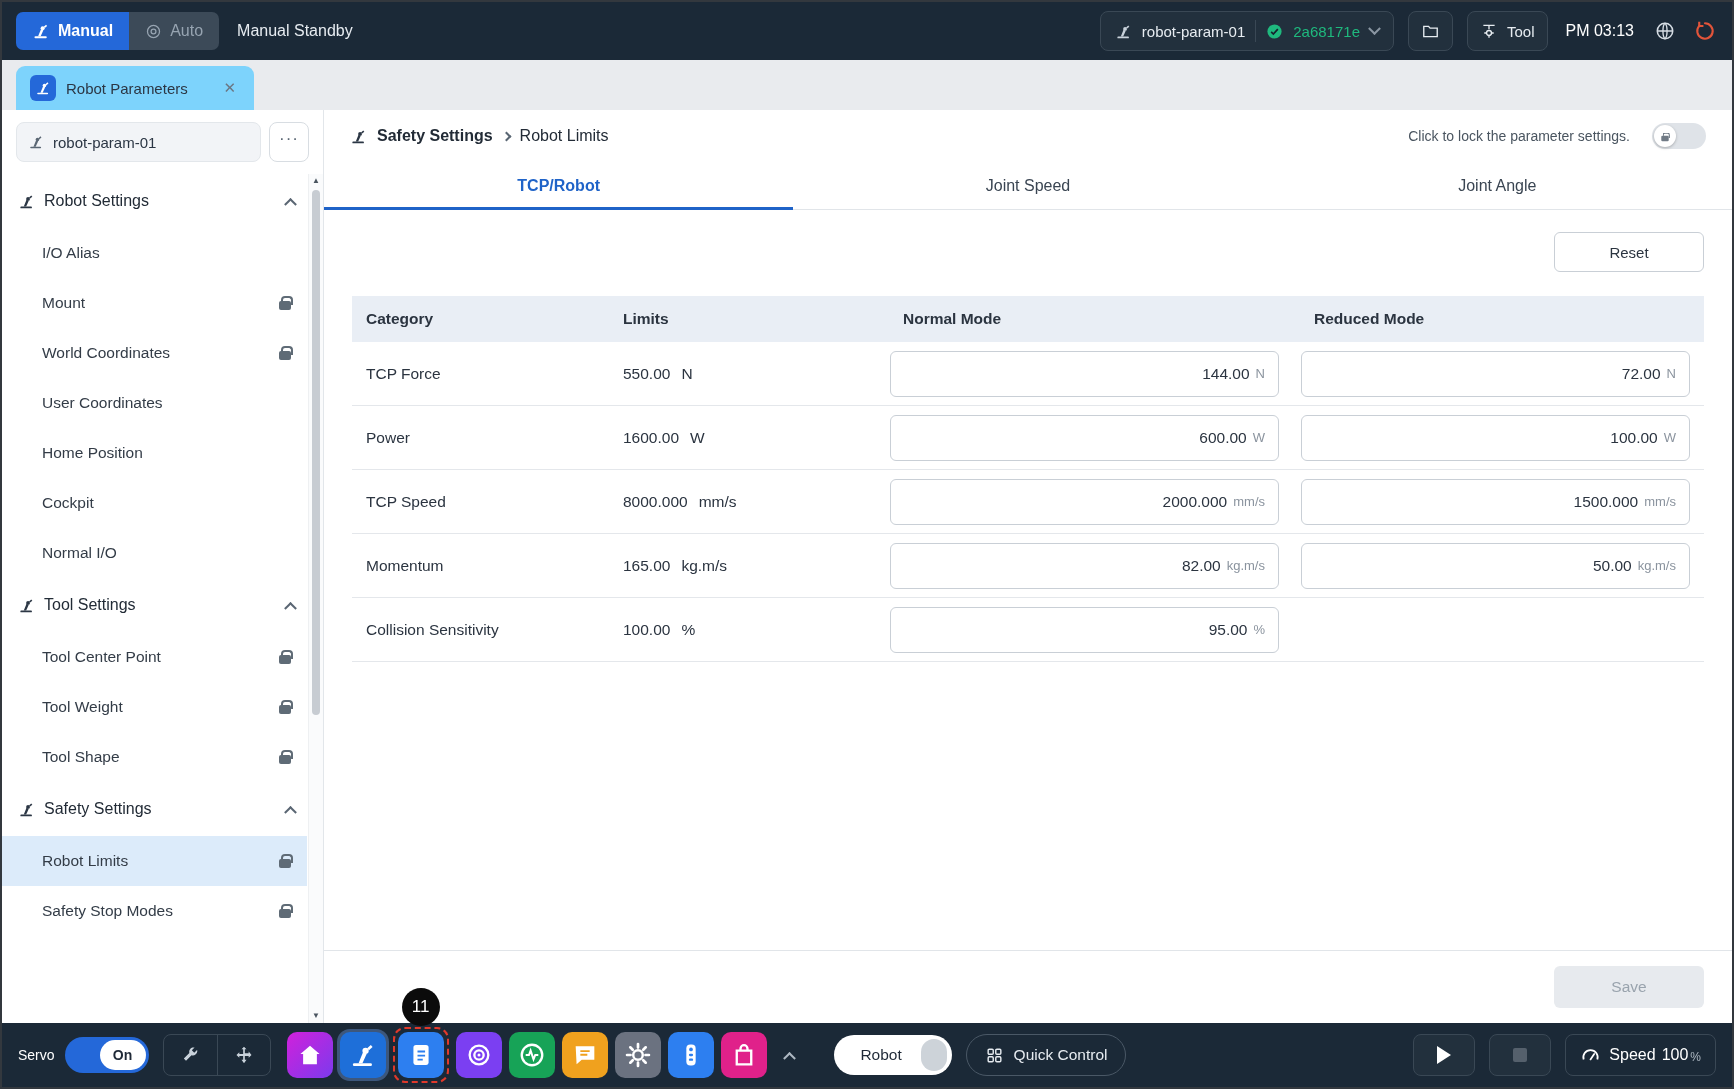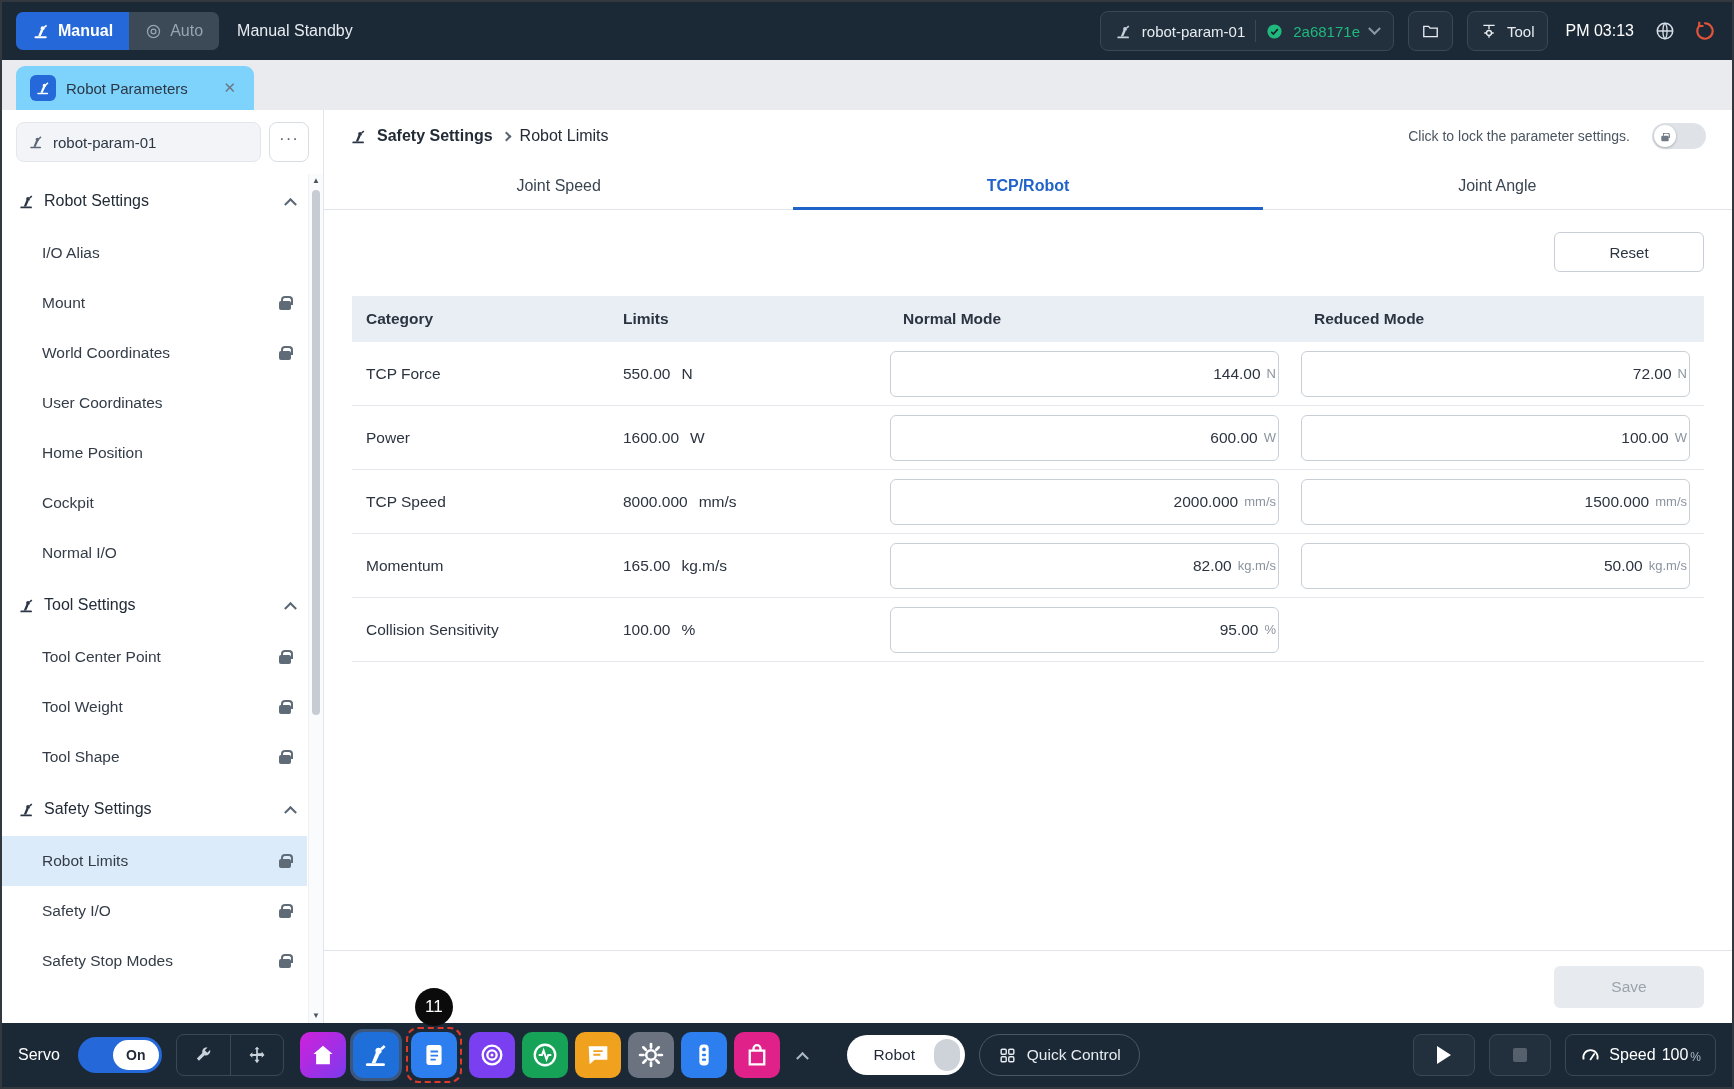--- a/index.html
+++ b/index.html
@@ -81,29 +81,29 @@
   .body{flex:1;padding:22px 28px 0;display:flex;flex-direction:column;min-height:0}
   .reset-row{display:flex;justify-content:flex-end;margin-bottom:24px}
   .btn-reset{width:150px;height:40px;background:#fff;border:1px solid #C9CFD6;border-radius:6px;font-size:15px;color:#2B3440;display:flex;align-items:center;justify-content:center;cursor:pointer}
 
   .t-head,.t-row{display:grid;grid-template-columns:235px 245px 1fr 1fr;column-gap:22px;align-items:center;padding:0 14px}
   .t-head{background:#E9EEF5;height:46px;font-size:15.5px;font-weight:700;color:#2B3440}
   .t-head .mode-h{padding-left:13px}
   .t-row{height:64px;border-bottom:1px solid #E4E7EB}
   .cat,.lim{font-size:15.5px;color:#2B3440}
   .lim .unit{margin-left:11px}
-  .inp{height:46px;border:1px solid #C9CFD6;border-radius:6px;background:#fff;display:flex;align-items:center;justify-content:flex-end;padding:0 2px;font-size:15.5px;color:#2B3440;cursor:text}
+  .inp{height:46px;border:1px solid #C9CFD6;border-radius:6px;background:#fff;display:flex;align-items:center;justify-content:flex-end;padding:0 13px;font-size:15.5px;color:#2B3440;cursor:text}
   .inp .unit{font-size:13px;color:#8A939E;margin-left:6px}
 
   .foot{border-top:1px solid #E1E5E9;padding:15px 28px;display:flex;justify-content:flex-end;flex:0 0 auto;margin-top:auto}
   .btn-save{width:150px;height:42px;background:#E7EAEE;border:none;border-radius:6px;color:#99A3AD;font-size:15.5px;display:flex;align-items:center;justify-content:center;cursor:pointer}
 
   
   .dock{height:64px;background:#1B2937;display:flex;align-items:center;padding:0 16px;flex:0 0 auto;position:relative}
-  .servo-label{color:#fff;font-size:16px;margin-right:18px}
+  .servo-label{color:#fff;font-size:14px;margin-right:10px}
   .servo-toggle{width:84px;height:36px;background:#2468D9;border-radius:18px;display:flex;align-items:center;justify-content:flex-end;padding:3px;cursor:pointer}
   .servo-knob{width:46px;height:30px;background:#fff;border-radius:15px;display:flex;align-items:center;justify-content:center;font-size:14px;font-weight:700;color:#1F2937}
   .tool-group{display:flex;border:1px solid #3A4855;border-radius:8px;overflow:hidden;height:42px;margin-left:14px}
   .tg-btn{width:53px;display:flex;align-items:center;justify-content:center;color:#C9D2DB;cursor:pointer}
   .tg-btn + .tg-btn{border-left:1px solid #3A4855}
   .tiles{display:flex;align-items:center;gap:7px;margin-left:16px}
   .tile{width:46px;height:46px;border-radius:10px;display:flex;align-items:center;justify-content:center;cursor:pointer;flex:0 0 auto}
   .tile svg{width:28px;height:28px}
   .tile.home{background:linear-gradient(135deg,#D021DB,#7C3AED)}
   .tile.robot{background:#1E6FD9;box-shadow:0 0 0 3px rgba(125,175,255,.35)}
@@ -363,24 +363,20 @@
               <use href="#i-robot"></use>
             </svg>
           <span>Safety Settings</span>
           <span class="chev up"></span>
         </div>
         <div class="nav-item selected">
             <span>Robot Limits</span>
             <span class="lock"></span>
           </div>
         <div class="nav-item">
-            <span>Safety I/O</span>
-            <span class="lock"></span>
-          </div>
-        <div class="nav-item">
             <span>Safety Stop Modes</span>
             <span class="lock"></span>
           </div>
       </div>
 
       <div class="sscroll">
         <span class="arr">▲</span>
         <span class="thumb"></span>
         <span class="arr bottom">▼</span>
       </div>
@@ -398,22 +394,22 @@
 
         <span class="lock-hint">Click to lock the parameter settings.</span>
         <div class="lock-toggle">
           <span class="knob">
               <span class="lock"></span>
             </span>
         </div>
       </div>
 
       <div class="tabs-row">
+        <div class="tab active">TCP/Robot</div>
         <div class="tab">Joint Speed</div>
-        <div class="tab active">TCP/Robot</div>
         <div class="tab">Joint Angle</div>
       </div>
 
       <div class="body">
         <div class="reset-row">
           <div class="btn-reset">Reset</div>
         </div>
 
         <div class="t-head">
           <span>Category</span>

